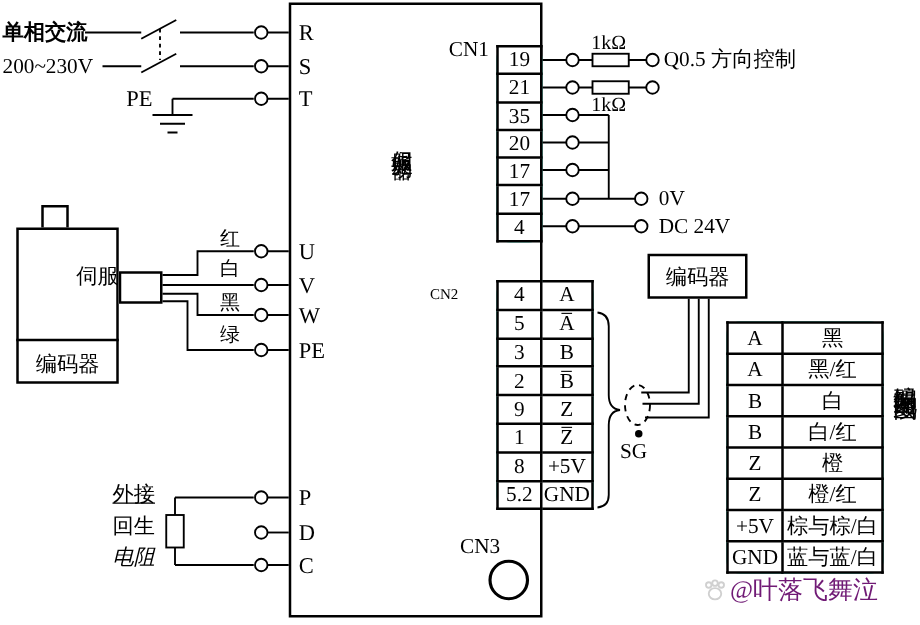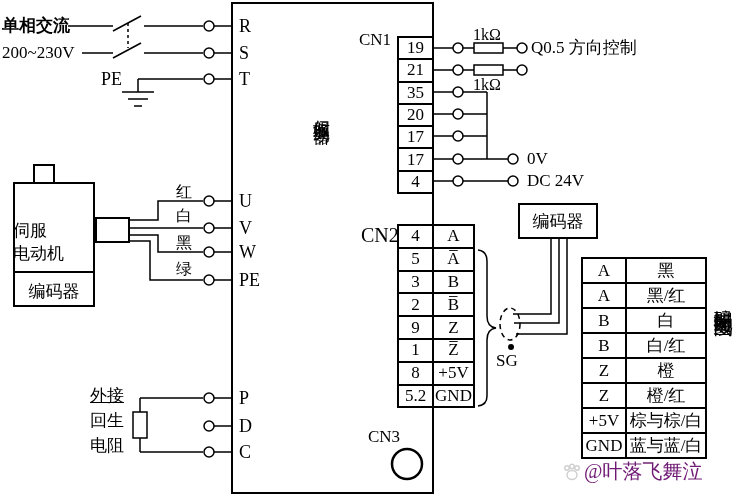--- a/index.html
+++ b/index.html
@@ -31,23 +31,22 @@
 </head>
 <body>
 
 <div id="stage">
 
   <div class="box" style="left:231px;top:2px;width:203px;height:492px;"></div>
   <div class="vtext" id="driver-title">伺服驱动器</div>
 
   <div class="box" style="left:33px;top:164px;width:22px;height:20px;"></div>
   <div class="box" style="left:13px;top:182px;width:82px;height:125px;"></div>
-  <div class="abs" style="left:13px;top:219px;width:82px;text-align:left;font-size:17px;line-height:23px;">
+  <div class="abs" style="left:13px;top:209px;width:82px;text-align:right;font-size:17px;line-height:23px;">
     <div>伺服</div>
-    <div>电动机</div>
   </div>
   <div class="abs" style="left:13px;top:280px;width:82px;text-align:center;font-size:17px;">编码器</div>
   <div class="box" style="left:95px;top:217px;width:35px;height:26px;"></div>
 
   <div class="box" style="left:518px;top:203px;width:80px;height:36px;display:flex;align-items:center;justify-content:center;font-size:17px;">
     <span>编码器</span>
   </div>
 
   <div class="lbl" style="left:2px;top:17px;font-weight:bold;">单相交流</div>
   <div class="lbl" style="left:2px;top:44px;">200~230V</div>
@@ -64,21 +63,21 @@
   <div class="term" style="left:239px;top:417px;">D</div>
   <div class="term" style="left:239px;top:443px;">C</div>
 
   <div class="lbl" style="left:176px;top:183px;font-size:16px;">红</div>
   <div class="lbl" style="left:176px;top:207px;font-size:16px;">白</div>
   <div class="lbl" style="left:176px;top:234px;font-size:16px;">黑</div>
   <div class="lbl" style="left:176px;top:260px;font-size:16px;">绿</div>
 
   <div class="lbl" style="left:90px;top:387px;text-decoration:underline;">外接</div>
   <div class="lbl" style="left:90px;top:412px;">回生</div>
-  <div class="lbl" style="left:90px;top:437px;">电阻</div>
+  <div class="lbl" style="left:90px;top:437px;font-style:italic;">电阻</div>
 
   <div class="term" style="left:359px;top:31px;font-size:17px;">CN1</div>
   <table class="sch" id="cn1-table" style="left:397px;top:36px;">
     <tbody>
         <tr>
           <td>19</td>
         </tr>
     <tr>
           <td>21</td>
         </tr>
@@ -98,21 +97,21 @@
           <td>4</td>
         </tr>
   </tbody>
     </table>
   <div class="lbl" style="left:473px;top:26px;font-size:16px;">1kΩ</div>
   <div class="lbl" style="left:473px;top:76px;font-size:16px;">1kΩ</div>
   <div class="lbl" style="left:531px;top:39px;">Q0.5 方向控制</div>
   <div class="lbl" style="left:527px;top:150px;text-align:right;">0V</div>
   <div class="lbl" style="left:527px;top:172px;">DC 24V</div>
 
-  <div class="term" style="left:361px;top:226px;font-size:20px;font-family:Liberation Serif, serif;">CN2</div>
+  <div class="term" style="left:344px;top:226px;font-size:12px;font-family:Liberation Serif, serif;">CN2</div>
   <table class="sch" id="cn2-table" style="left:397px;top:224px;">
     <tbody>
         <tr>
           <td class="pc">4</td>
           <td class="sc">A</td>
         </tr>
     <tr>
           <td class="pc">5</td>
           <td class="sc">A̅</td>
         </tr>

